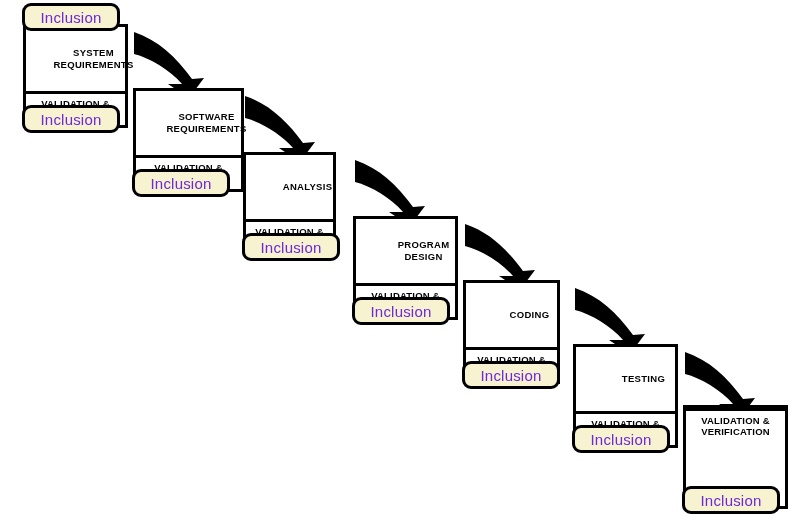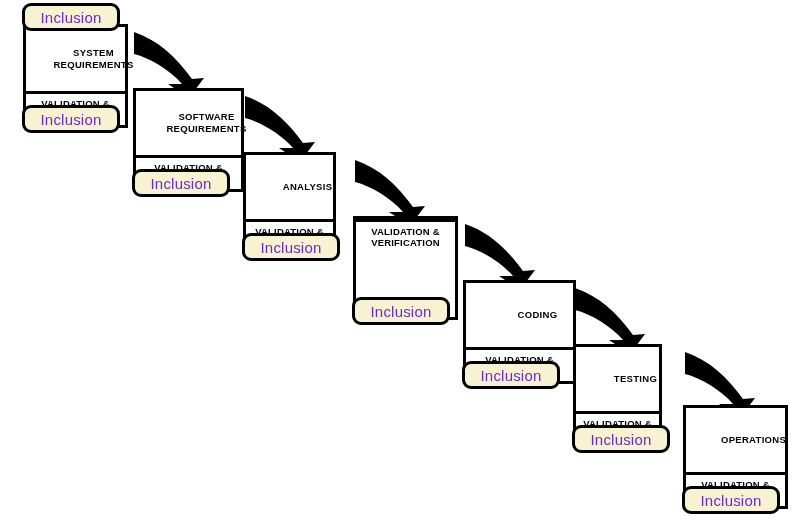--- a/index.html
+++ b/index.html
@@ -139,53 +139,54 @@
       <span>ANALYSIS</span>
     </div>
     <div class="vv">
       <span><span>VALIDATION &amp;</span><br>
       <span>VERIFICATION</span></span>
     </div>
   </div>
   <div class="badge" style="left:242px;top:233px;width:98px;height:28px;">Inclusion</div>
 
   <div class="stage" style="left:353px;top:216px;width:105px;height:104px;">
+    <div class="stage-title">
+      <span><span>PROGRAM</span><br>
+      <span>DESIGN</span></span>
+    </div>
     <div class="vv">
       <span><span>VALIDATION &amp;</span><br>
       <span>VERIFICATION</span></span>
     </div>
   </div>
   <div class="badge" style="left:352px;top:297px;width:98px;height:28px;">Inclusion</div>
 
-  <div class="stage" style="left:463px;top:280px;width:113px;height:104px;">
+  <div class="stage" style="left:463px;top:280px;width:97px;height:104px;">
     <div class="stage-title">
       <span>CODING</span>
     </div>
     <div class="vv">
       <span><span>VALIDATION &amp;</span><br>
       <span>VERIFICATION</span></span>
     </div>
   </div>
   <div class="badge" style="left:462px;top:361px;width:98px;height:28px;">Inclusion</div>
 
-  <div class="stage" style="left:573px;top:344px;width:89px;height:104px;">
+  <div class="stage" style="left:573px;top:344px;width:105px;height:104px;">
     <div class="stage-title">
       <span>TESTING</span>
     </div>
     <div class="vv">
       <span><span>VALIDATION &amp;</span><br>
       <span>VERIFICATION</span></span>
     </div>
   </div>
   <div class="badge" style="left:572px;top:425px;width:98px;height:28px;">Inclusion</div>
 
   <div class="stage" style="left:683px;top:405px;width:105px;height:104px;">
-    <div class="stage-title">
-      <span>OPERATIONS</span>
-    </div>
     <div class="vv">
       <span><span>VALIDATION &amp;</span><br>
       <span>VERIFICATION</span></span>
     </div>
   </div>
   <div class="badge" style="left:682px;top:486px;width:98px;height:28px;">Inclusion</div>
 
 </div>
 
 </body></html>

